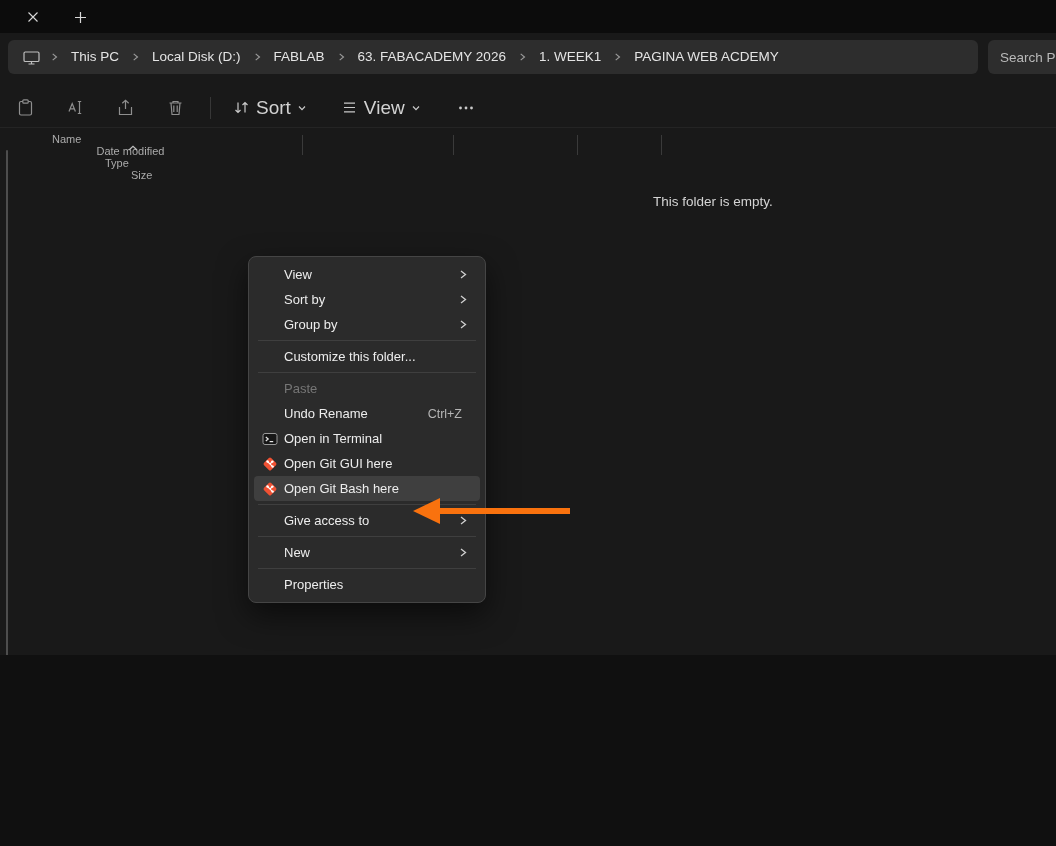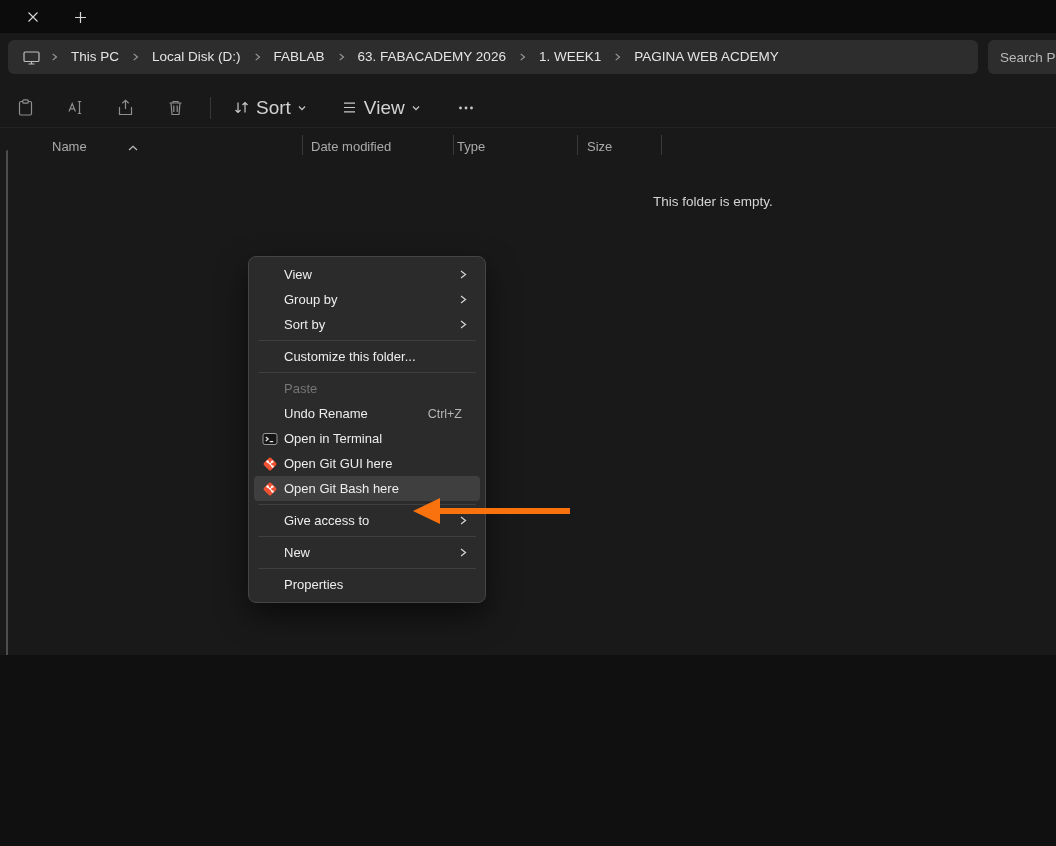--- a/index.html
+++ b/index.html
@@ -23,21 +23,21 @@
 
   
   .toolbar { position:absolute; left:0; top:88px; right:0; height:40px; display:flex; align-items:center; padding-left:8px; border-bottom:1px solid #242424; }
   .tool-ic { width:34px; height:34px; margin-right:16px; display:flex; align-items:center; justify-content:center; border-radius:5px; }
   .tool-div { width:1px; height:22px; background:#373737; margin:0 12px 0 2px; }
   .tool-dd { display:flex; align-items:center; gap:6px; padding:0 10px; height:34px; border-radius:5px; color:#d2d2d2; font-size:19px; }
   .tool-dd + .tool-dd { margin-left:14px; }
   .tool-more { margin-left:18px; width:34px; height:34px; display:flex; align-items:center; justify-content:center; border-radius:5px; }
 
   
-  .cols { position:absolute; left:24px; top:133px; height:26px; display:flex; color:#ababab; font-size:13px; align-items:center; }
+  .cols { position:absolute; left:24px; top:133px; height:26px; display:flex; color:#ababab; font-size:11px; align-items:center;flex-direction:column; }
   .col { height:26px; display:flex; align-items:center; }
   .col-name { width:278px; padding-left:28px; position:relative; }
   .col-dm { width:151px; padding-left:9px; }
   .col-type { width:124px; padding-left:4px; }
   .col-size { width:84px; padding-left:10px; }
   .col-vline { position:absolute; top:135px; width:1px; height:20px; background:#3a3a3a; }
   .sort-caret { position:absolute; left:128px; top:137px; }
 
   .empty-text { position:absolute; left:653px; top:174px; color:#d4d4d4; font-size:13.5px;margin-top:20px; }
 
@@ -214,30 +214,30 @@
       <span class="mi-icon"></span>
       <span class="mi-label">View</span>
       <span class="mi-chevron">
           <svg width="10" height="11" viewBox="0 0 10 11" fill="none" stroke="#cfcfcf" stroke-width="1.3">
             <path d="M3 2 L7.5 5.5 L3 9"></path>
           </svg>
         </span>
     </div>
     <div class="mi">
       <span class="mi-icon"></span>
+      <span class="mi-label">Sort by</span>
+      <span class="mi-chevron">
+          <svg width="10" height="11" viewBox="0 0 10 11" fill="none" stroke="#cfcfcf" stroke-width="1.3">
+            <path d="M3 2 L7.5 5.5 L3 9"></path>
+          </svg>
+        </span>
+    </div>
+    <div class="mi">
+      <span class="mi-icon"></span>
       <span class="mi-label">Group by</span>
-      <span class="mi-chevron">
-          <svg width="10" height="11" viewBox="0 0 10 11" fill="none" stroke="#cfcfcf" stroke-width="1.3">
-            <path d="M3 2 L7.5 5.5 L3 9"></path>
-          </svg>
-        </span>
-    </div>
-    <div class="mi">
-      <span class="mi-icon"></span>
-      <span class="mi-label">Sort by</span>
       <span class="mi-chevron">
           <svg width="10" height="11" viewBox="0 0 10 11" fill="none" stroke="#cfcfcf" stroke-width="1.3">
             <path d="M3 2 L7.5 5.5 L3 9"></path>
           </svg>
         </span>
     </div>
     <div class="sep"></div>
     <div class="mi">
       <span class="mi-icon"></span>
       <span class="mi-label">Customize this folder...</span>

